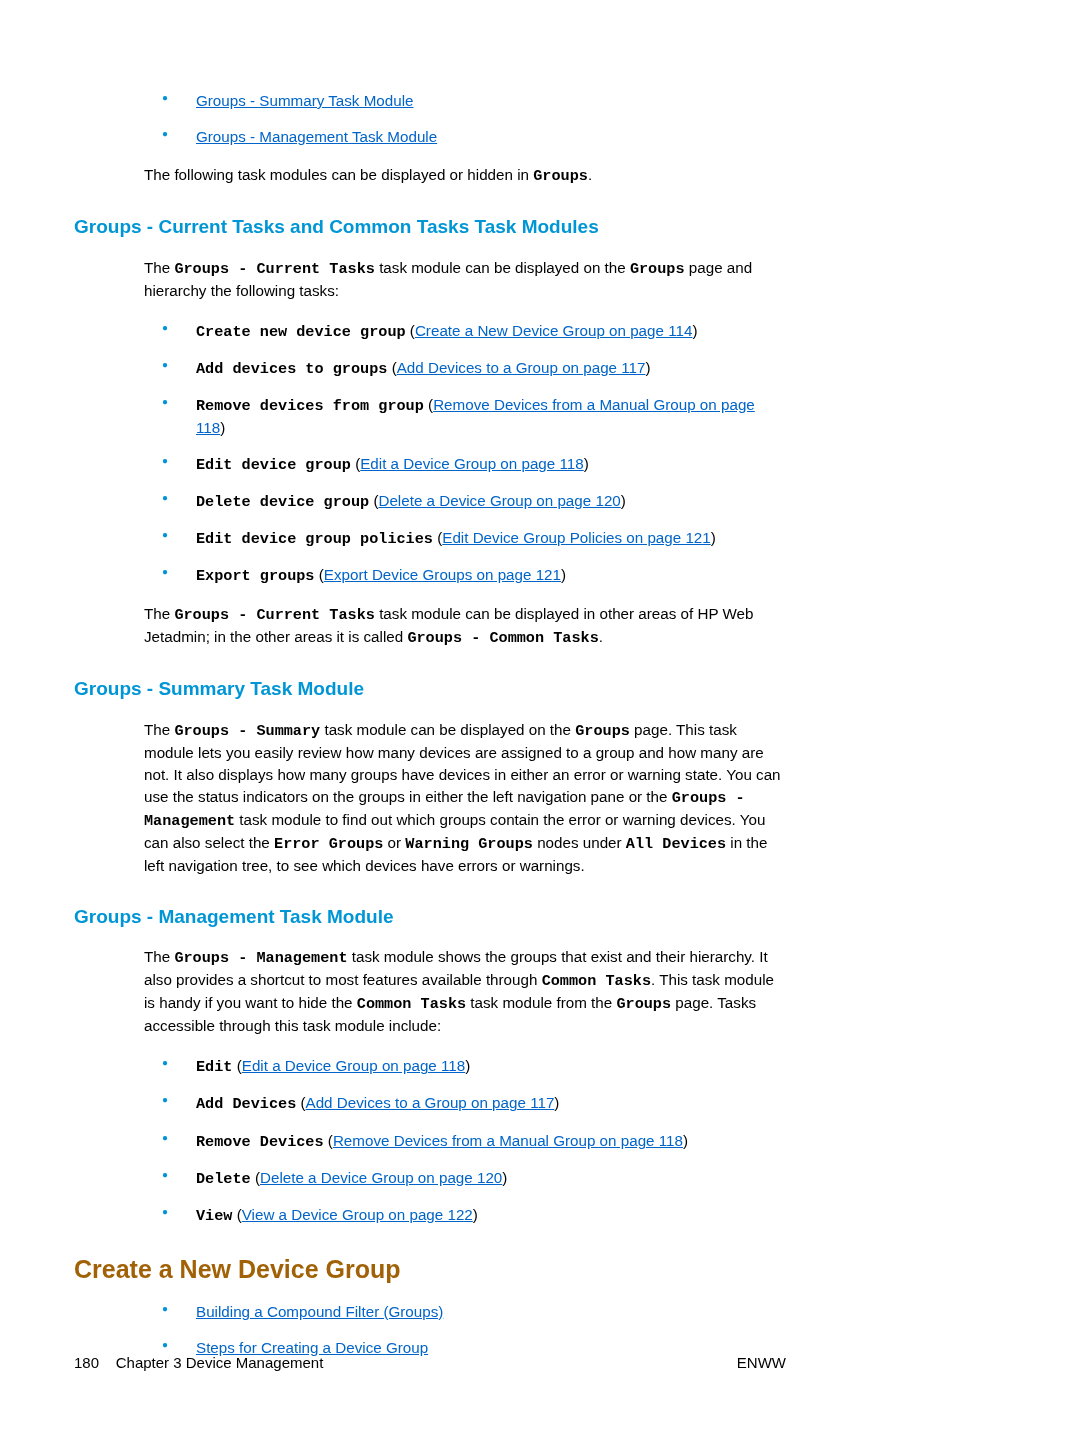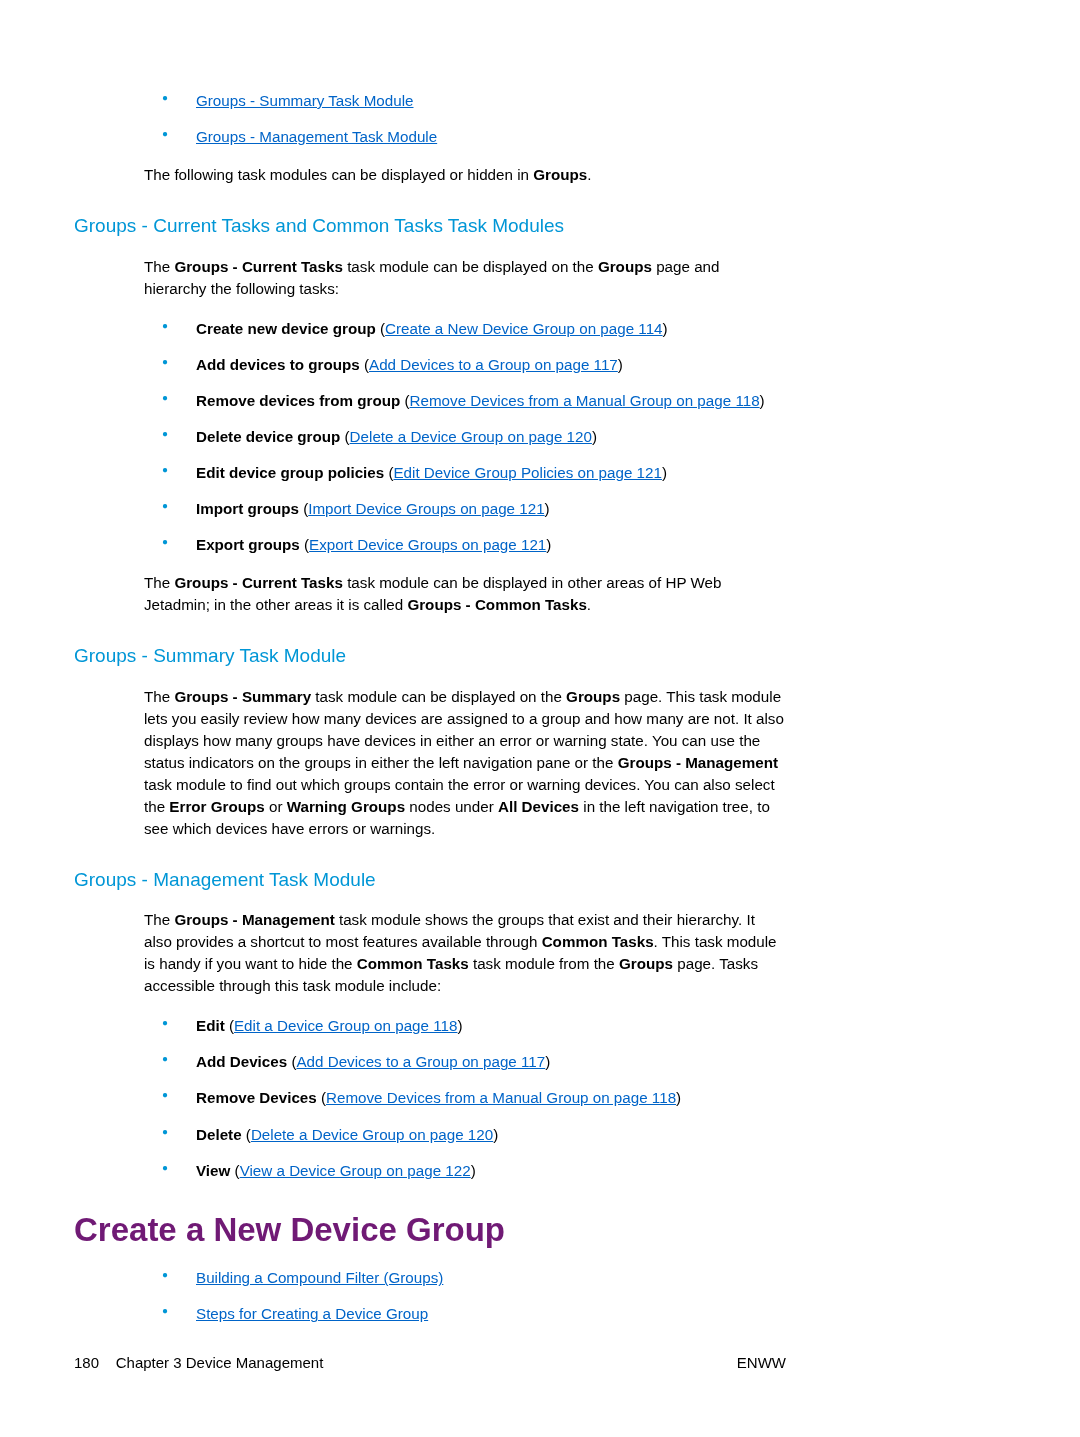--- a/index.html
+++ b/index.html
@@ -42,39 +42,39 @@
   a.doc-link {
     color: #0064c8;
     text-decoration: underline;
   }
   .para {
     margin: 16px 0 18px 70px;
   }
   h2.subhead {
     color: #0096d6;
     font-size: 19px;
-    font-weight: normal;
+    font-weight: bold;
     margin: 26px 0 14px 0;
   }
   h1.mainhead {
-    color: #701a75;
-    font-size: 33px;
+    color: #a16207;
+    font-size: 25px;
     font-weight: bold;
     margin: 24px 0 14px 0;
   }
   .footer {
     position: absolute;
     bottom: 66px;
     left: 74px;
     right: 74px;
     font-size: 15px;
   }
   .footer .left { float: left; }
   .footer .right { float: right; }
-  .b { font-weight: bold; }
+  .b { font-weight: bold; font-family: Liberation Mono, monospace; }
 </style>
 </head>
 <body>
 
 <div class="page">
   <div class="content">
 
     <ul class="bullets">
       <li>
         <a class="doc-link">Groups - Summary Task Module</a>
@@ -91,23 +91,23 @@
     <h2 class="subhead">Groups - Current Tasks and Common Tasks Task Modules</h2>
 
     <div class="para">
       <span>The </span><span class="b">Groups - Current Tasks</span><span> task module can be displayed on the </span><span class="b">Groups</span><span> page and hierarchy the following tasks:</span>
     </div>
 
     <ul class="bullets" id="tasks-list">
         <li><span class="b">Create new device group</span><span> (</span><a class="doc-link">Create a New Device Group on page 114</a><span>)</span></li>
         <li><span class="b">Add devices to groups</span><span> (</span><a class="doc-link">Add Devices to a Group on page 117</a><span>)</span></li>
         <li><span class="b">Remove devices from group</span><span> (</span><a class="doc-link">Remove Devices from a Manual Group on page 118</a><span>)</span></li>
+        <li><span class="b">Edit device group</span><span> (</span><a class="doc-link">Edit a Device Group on page 118</a><span>)</span></li>
         <li><span class="b">Delete device group</span><span> (</span><a class="doc-link">Delete a Device Group on page 120</a><span>)</span></li>
         <li><span class="b">Edit device group policies</span><span> (</span><a class="doc-link">Edit Device Group Policies on page 121</a><span>)</span></li>
-        <li><span class="b">Import groups</span><span> (</span><a class="doc-link">Import Device Groups on page 121</a><span>)</span></li>
         <li><span class="b">Export groups</span><span> (</span><a class="doc-link">Export Device Groups on page 121</a><span>)</span></li>
       </ul>
 
     <div class="para">
       <span>The </span><span class="b">Groups - Current Tasks</span><span> task module can be displayed in other areas of HP Web Jetadmin; in the other areas it is called </span><span class="b">Groups - Common Tasks</span><span>.</span>
     </div>
 
     <h2 class="subhead">Groups - Summary Task Module</h2>
 
     <div class="para">

